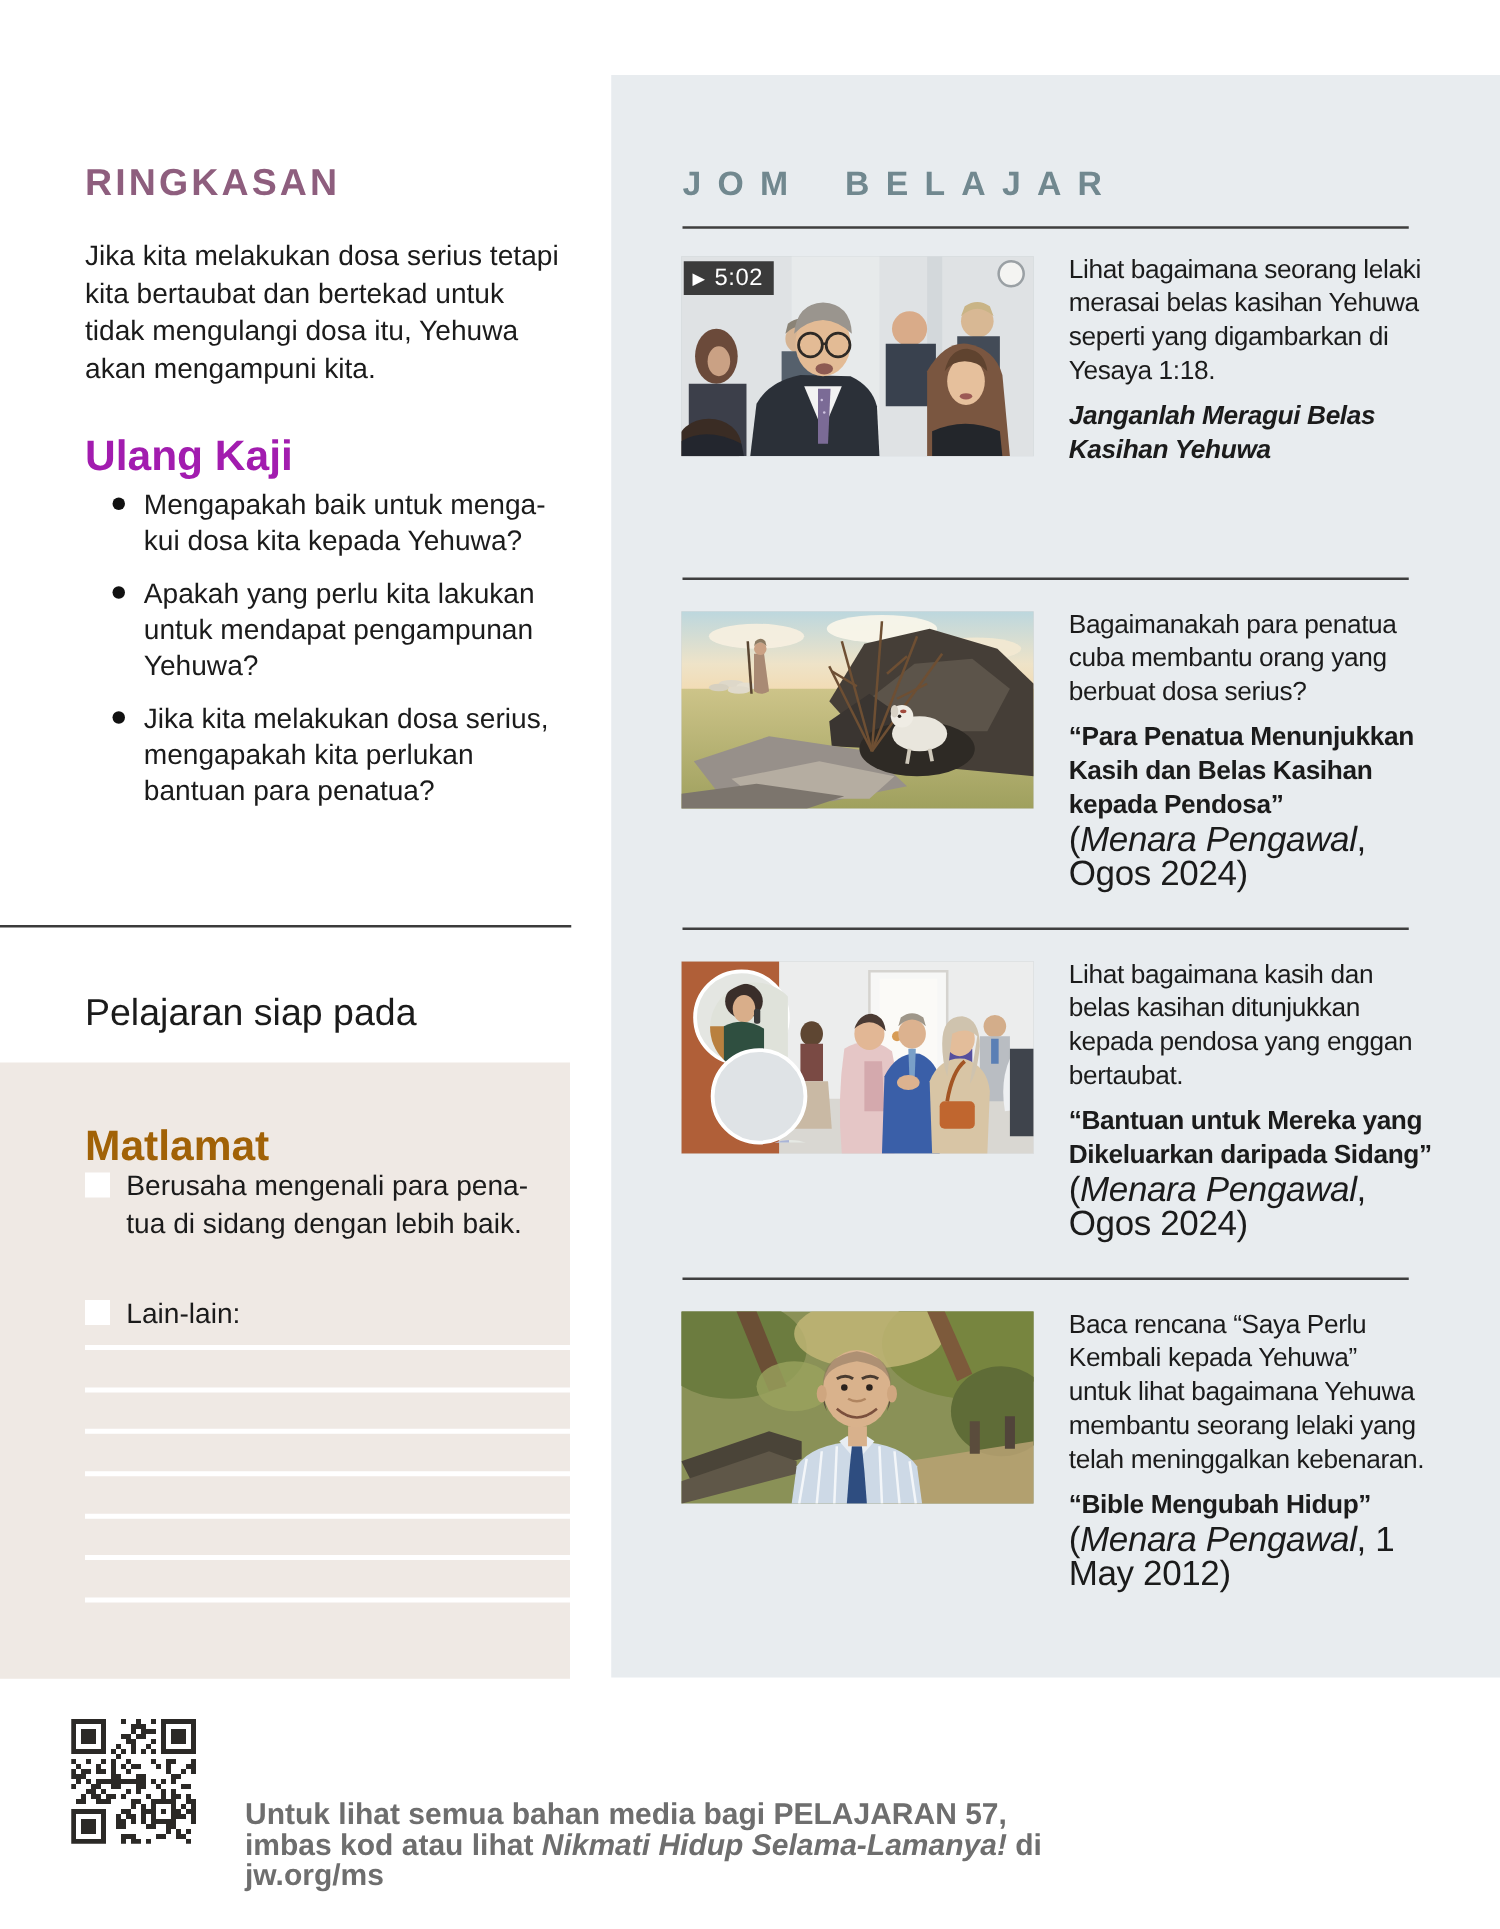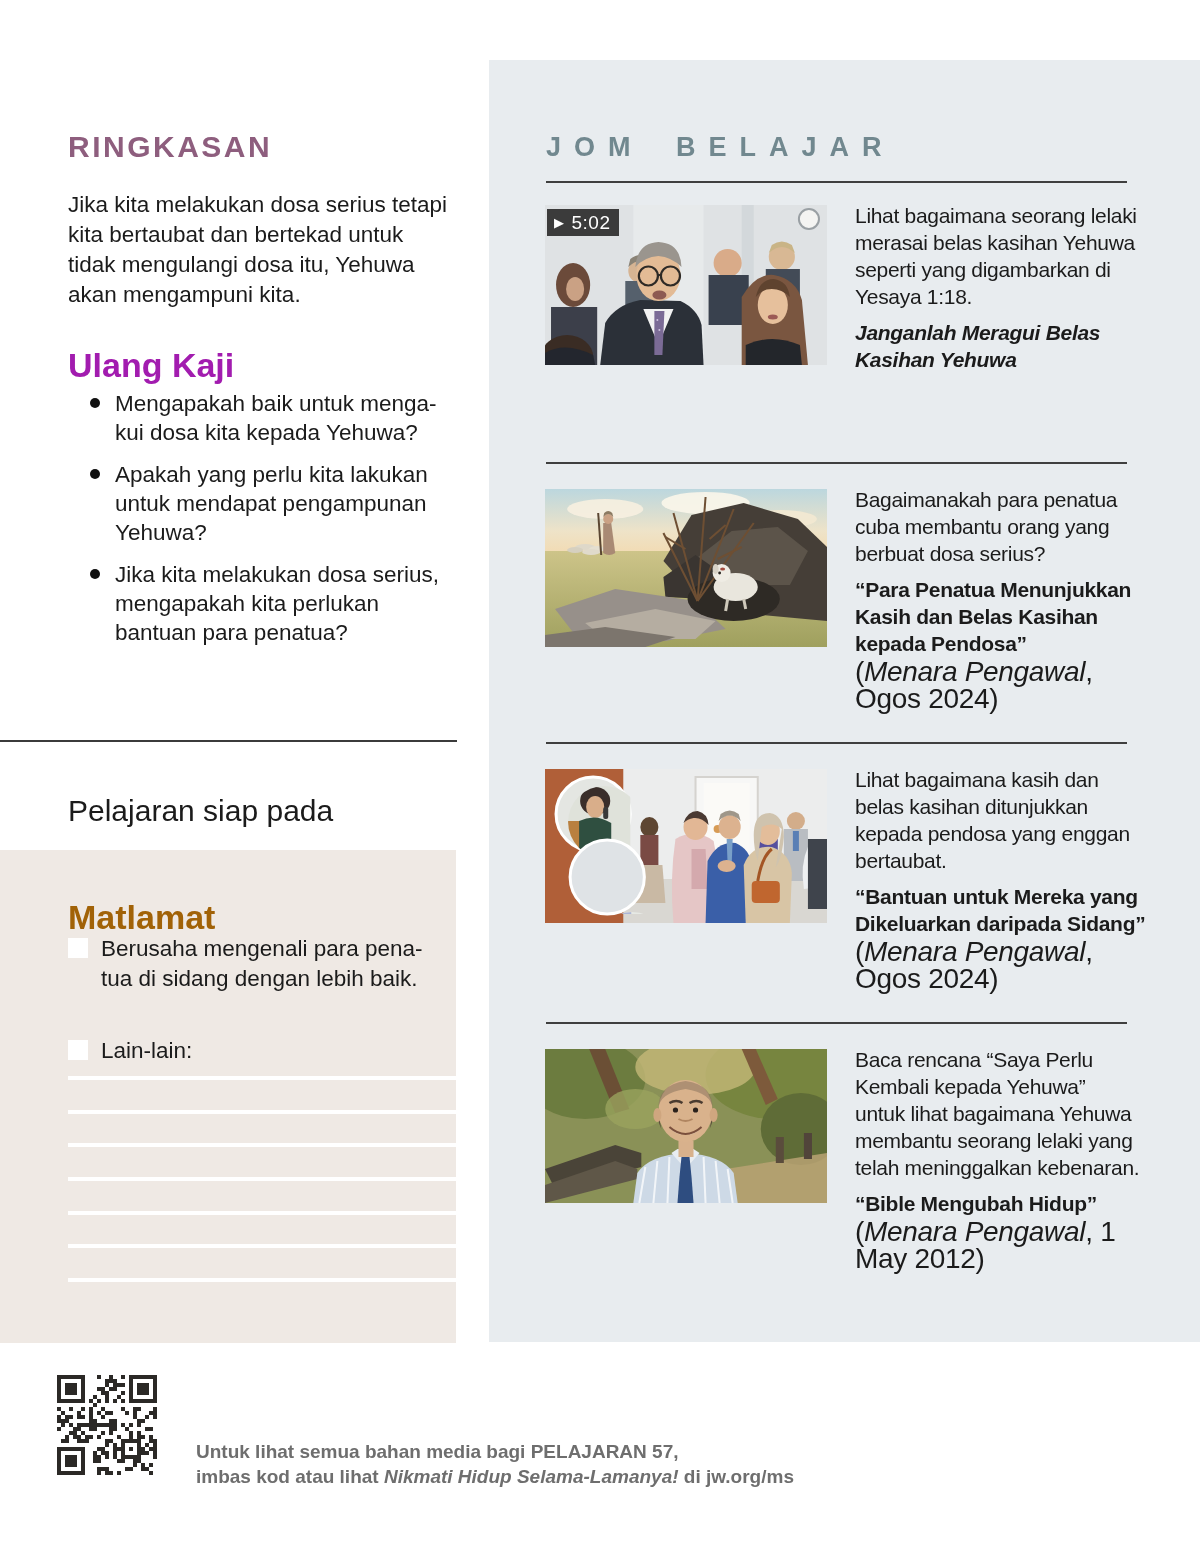--- a/index.html
+++ b/index.html
@@ -25,21 +25,21 @@
   .goal-box{left:0;top:850px;width:456px;height:493px;background:#efe9e4;}
   .goal-title{left:68px;top:870px;font-size:34px;font-weight:bold;color:#a16207;}
   .goal-row-1{left:68px;top:934px;}
   .goal-row-2{left:68px;top:1036px;}
   .goal-check{position:absolute;left:0;top:4px;width:20px;height:20px;background:#ffffff;}
   .goal-label{display:block;margin-left:33px;width:350px;font-size:22.5px;line-height:30px;
               white-space:pre-line;}
   .goal-line{left:68px;width:388px;height:4px;background:#ffffff;}
 
   .qr-wrap{left:57px;top:1375px;width:100px;height:100px;}
-  .footer-text{left:196px;top:1440px;width:640px;color:#6e6e6e;font-size:19px;
+  .footer-text{left:196px;top:1440px;width:640px;color:#6e6e6e;font-size:24px;
                line-height:24.5px;font-weight:600;}
   .footer-text p{margin:0;}
   .footer-italic{font-style:italic;}
 
   
   .panel{left:489px;top:60px;width:711px;height:1282px;background:#e8ecef;}
   .panel-title{left:57px;top:50px;font-size:27px;font-weight:bold;color:#71888f;
                letter-spacing:13px;word-spacing:12px;white-space:nowrap;}
   .divider{left:57px;width:581px;height:2px;background:#3f3f3f;}
   .d1{top:121px;} .d2{top:402px;} .d3{top:682px;} .d4{top:962px;}

